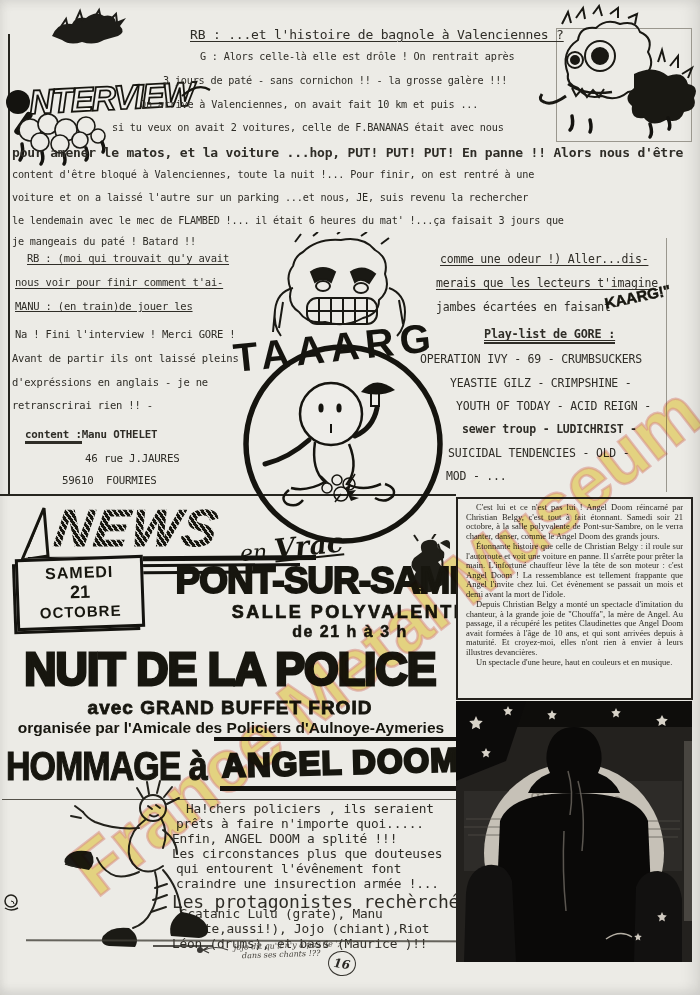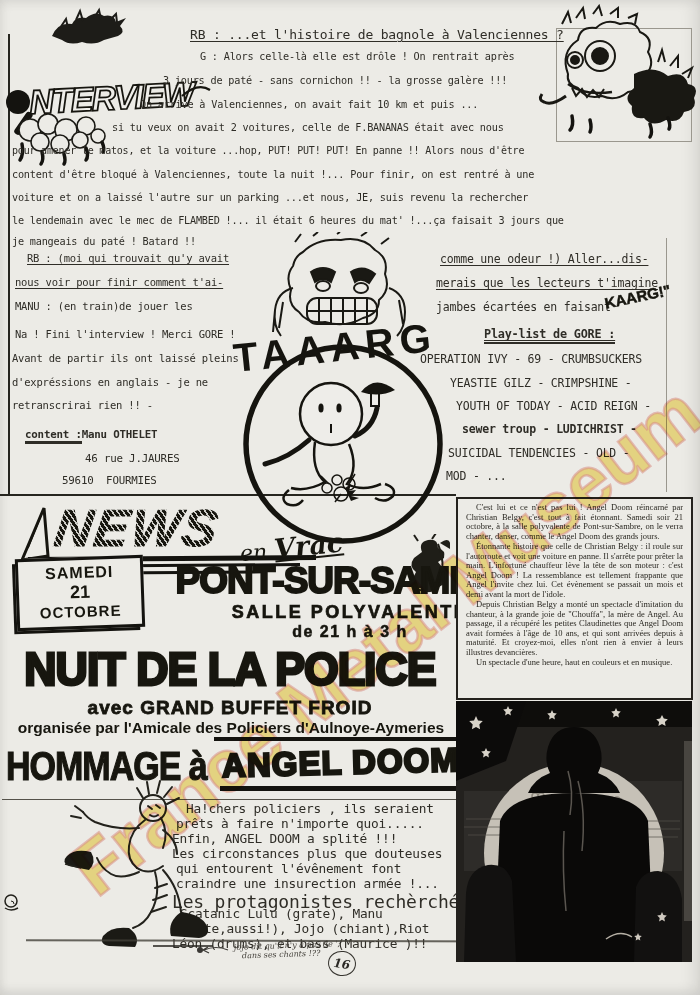--- a/index.html
+++ b/index.html
@@ -64,29 +64,29 @@
     <path d="M96,70 q20,-10 34,2 q16,-6 20,8 q12,2 6,14 q4,12 -10,14 q-4,12 -18,8 q-14,8 -22,-2 q-14,2 -12,-12 q-10,-8 2,-18 z" fill="#191813"></path>
     <path d="M120,58 l4,-12 3,12 M132,62 l8,-10 0,12 M144,70 l10,-6 -4,10" stroke="#191813" stroke-width="2" fill="none"></path>
     <path d="M34,112 q2,10 -2,14 M52,116 q2,8 0,12 M112,120 q3,9 0,13 M130,114 q3,8 1,11" stroke="#14130f" stroke-width="3.5" fill="none" stroke-linecap="round"></path>
   </svg>
 
   <div class="tw u" style="left:190px;top:27px;font-size:13px;">RB : ...et l'histoire de bagnole à Valenciennes ?</div>
   <div class="tw" style="left:200px;top:51px;font-size:10.2px;">G : Alors celle-là elle est drôle ! On rentrait après</div>
   <div class="tw" style="left:163px;top:75px;font-size:10.2px;">3 jours de paté - sans cornichon !! - la grosse galère !!!</div>
   <div class="tw" style="left:140px;top:99px;font-size:10.2px;">On arrive à Valenciennes, on avait fait 10 km et puis ...</div>
   <div class="tw" style="left:112px;top:122px;font-size:10.2px;">si tu veux on avait 2 voitures, celle de F.BANANAS était avec nous</div>
-  <div class="tw" style="left:12px;top:145px;font-size:10px;">pour amener le matos, et la voiture ...hop, PUT! PUT! PUT! En panne !! Alors nous d'être</div>
+  <div class="tw" style="left:12px;top:145px;font-size:13px;font-weight:bold;">pour amener le matos, et la voiture ...hop, PUT! PUT! PUT! En panne !! Alors nous d'être</div>
   <div class="tw" style="left:12px;top:169px;font-size:10.2px;">content d'être bloqué à Valenciennes, toute la nuit !... Pour finir, on est rentré à une</div>
   <div class="tw" style="left:12px;top:192px;font-size:10.2px;">voiture et on a laissé l'autre sur un parking ...et nous, JE, suis revenu la rechercher</div>
   <div class="tw" style="left:12px;top:215px;font-size:10.2px;">le lendemain avec le mec de FLAMBED !... il était 6 heures du mat' !...ça faisait 3 jours que</div>
   <div class="tw" style="left:12px;top:236px;font-size:10.2px;">je mangeais du paté ! Batard !!</div>
 
   <div class="tw u" style="left:15px;top:252px;font-size:10.5px;padding-left:12px;">RB : (moi qui trouvait qu'y avait</div>
   <div class="tw u" style="left:15px;top:276px;font-size:10.5px;">nous voir pour finir comment t'ai-</div>
-  <div class="tw" style="left:15px;top:300px;font-size:10.5px;">MANU : (en train)de jouer les</div>
+  <div class="tw" style="left:15px;top:300px;font-size:10.5px;text-decoration:underline;">MANU : (en train)de jouer les</div>
   <div class="tw" style="left:15px;top:328px;font-size:10.5px;">Na ! Fini l'interview ! Merci GORE !</div>
   <div class="tw" style="left:12px;top:352px;font-size:10.5px;text-align:right;">Avant de partir ils ont laissé pleins</div>
   <div class="tw" style="left:12px;top:376px;font-size:10.5px;">d'expréssions en anglais - je ne</div>
   <div class="tw" style="left:12px;top:399px;font-size:10.5px;">retranscrirai rien !! -</div>
   <div class="tw" style="left:25px;top:428px;font-size:10.8px;font-weight:bold;"><span style="border-bottom:3px solid #2f2d27;">content :</span><span>Manu OTHELET</span></div>
   <div class="tw" style="left:85px;top:452px;font-size:10.8px;">46 rue J.JAURES</div>
   <div class="tw" style="left:62px;top:474px;font-size:10.8px;">59610  FOURMIES</div>
 
   <div class="tw u" style="left:440px;top:252px;font-size:11.5px;">comme une odeur !) Aller...dis-</div>
   <div class="tw u" style="left:436px;top:276px;font-size:11.5px;">merais que les lecteurs t'imagine</div>

